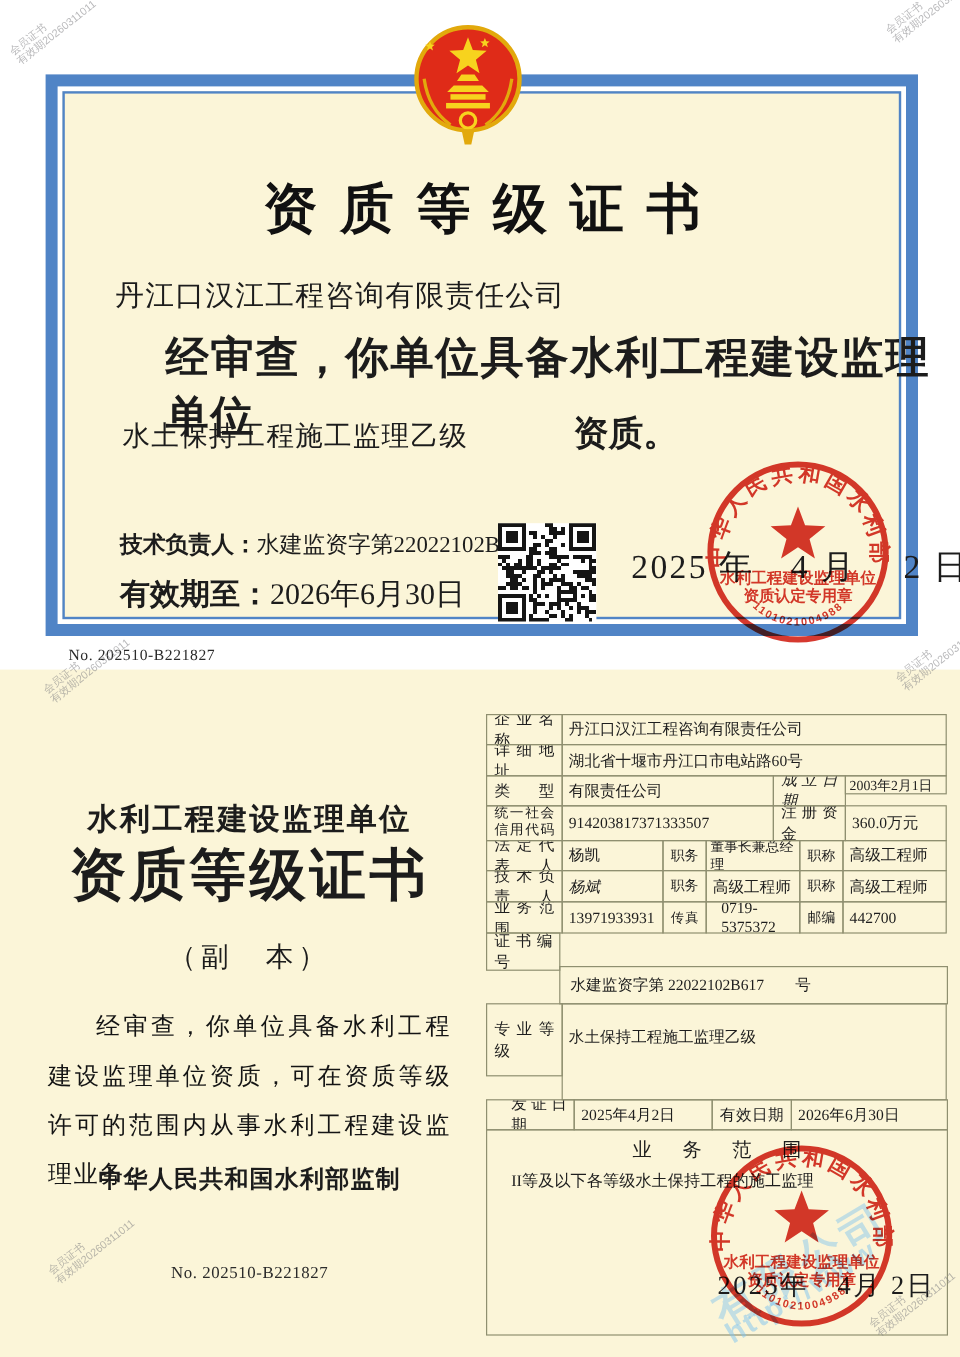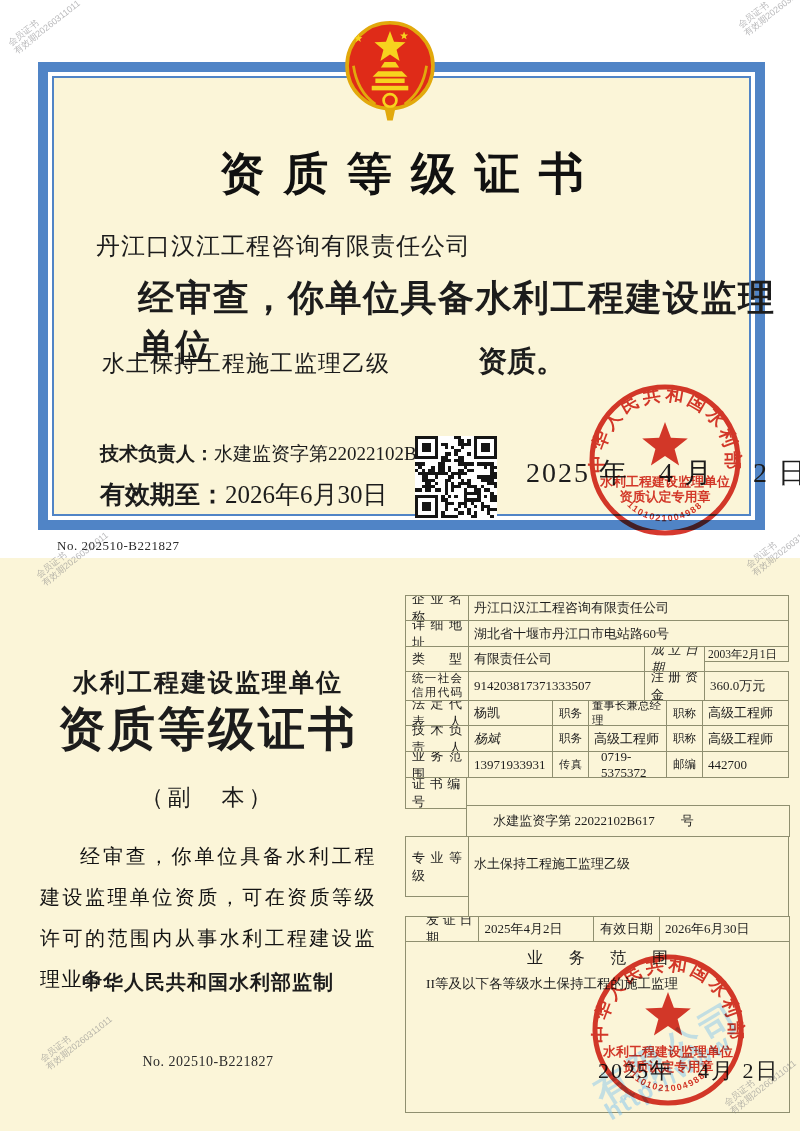--- a/index.html
+++ b/index.html
@@ -439,21 +439,21 @@
     <div class="tc" style="width:79px;height:27px;padding-left:12px;">0719-5375372</div>
     <div class="tc tlbl" style="width:37px;height:27px;font-size:11.5px;">
         <span>邮编</span>
       </div>
     <div class="tc" style="width:87px;height:27px;">442700</div>
   </div>
   <div class="trow">
     <div class="tc tlbl" style="width:64px;height:32px;">
         <span>证书编号</span>
       </div>
-    <div class="tc" style="width:334px;height:32px;padding-left:26px;margin-top:27px;">水建监资字第 22022102B617　　号</div>
+    <div class="tc" style="width:334px;height:32px;padding-left:8px;margin-top:27px;">水建监资字第 22022102B617　　号</div>
   </div>
   <div class="trow">
     <div class="tc tlbl" style="width:64px;height:61px;justify-content:flex-end;">
         <span>专业等级</span>
       </div>
     <div class="tc" style="width:321px;height:81px;align-items:flex-start;padding-top:18px;">水土保持工程施工监理乙级</div>
   </div>
   <div class="trow">
     <div class="tc tlbl" style="width:76px;height:26px;padding-left:20px;">
         <span>发证日期</span>

